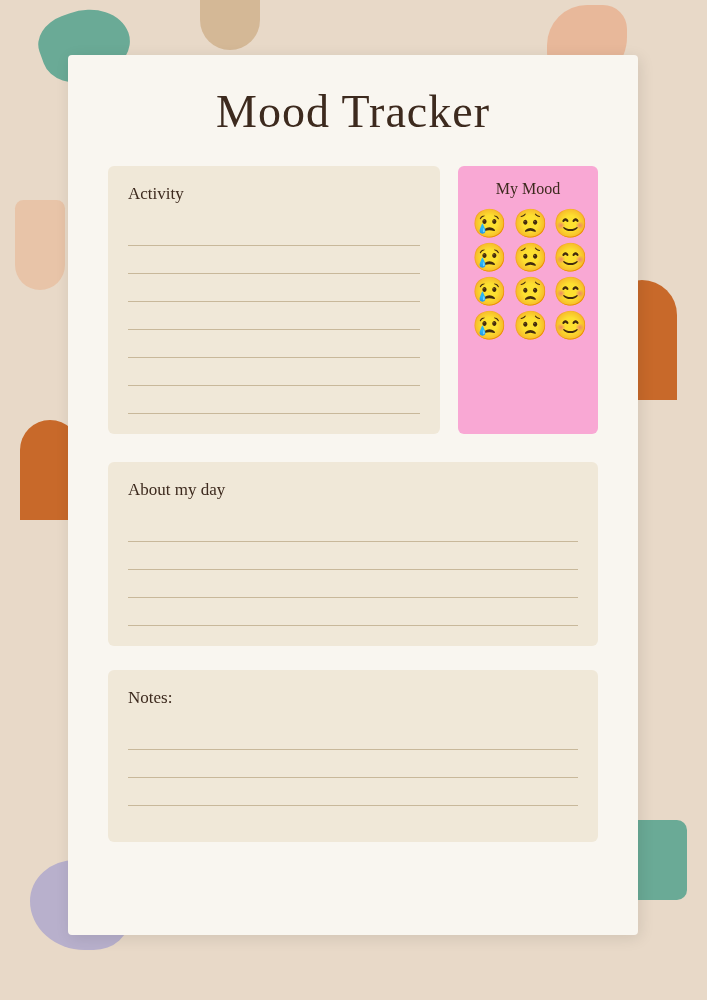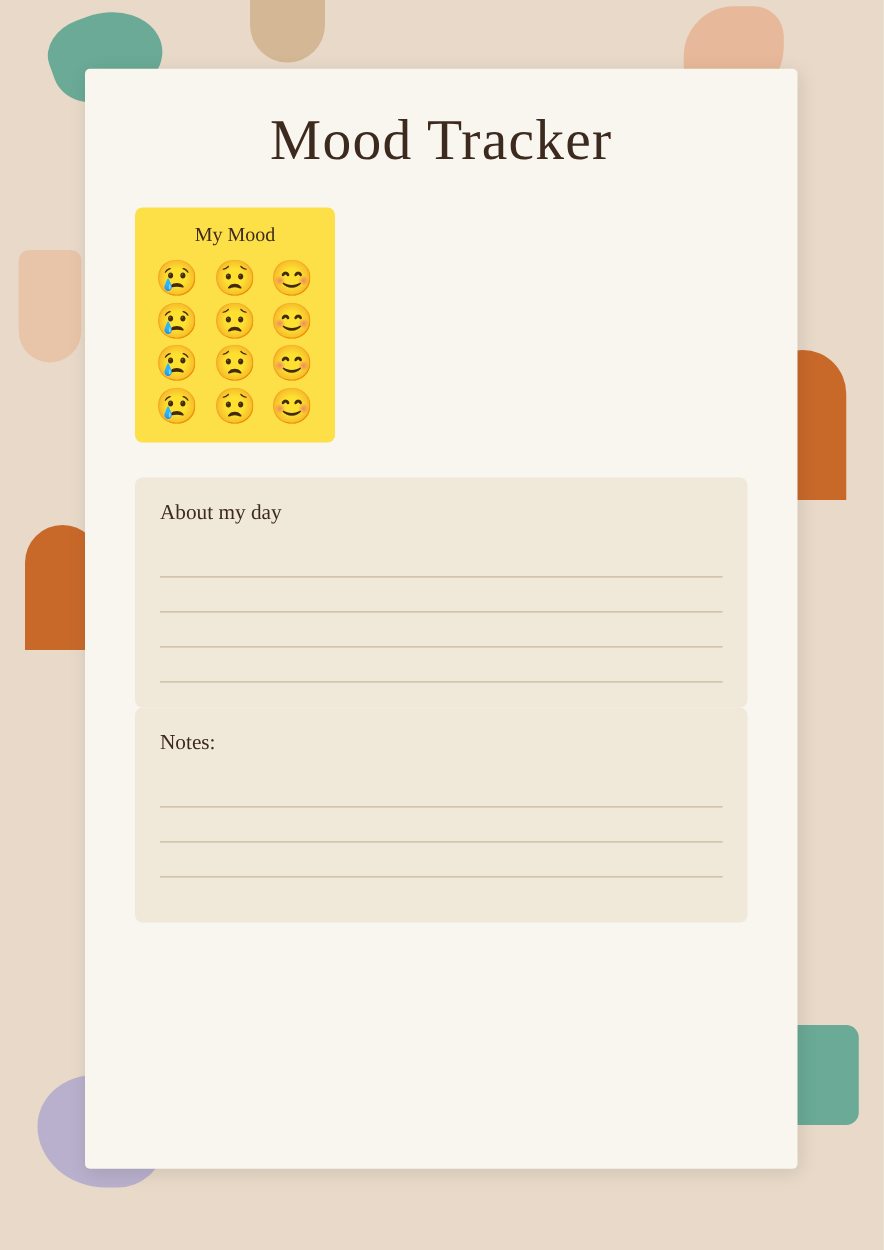--- a/index.html
+++ b/index.html
@@ -147,23 +147,23 @@
     .ruled-line {
       border: none;
       border-bottom: 1px solid #c8b89a;
       height: 28px;
       width: 100%;
       display: block;
     }
 
     
     .mood-box {
-      width: 160px;
+      width: 140px;
       flex-shrink: 0;
-      background: #fde047;
+      background: #f9a8d4;
       border-radius: 6px;
       padding: 14px 14px 14px 14px;
     }
 
     .mood-title {
       text-align: center;
       font-size: 16px;
       color: #3d2a1e;
       margin-bottom: 12px;
       font-family: Georgia, serif;
@@ -180,20 +180,21 @@
       font-size: 28px;
       line-height: 1;
       cursor: pointer;
     }
 
     
     .about-section {
       background: #f0e8d8;
       border-radius: 6px;
       padding: 18px 20px 20px 20px;
+      margin-bottom: 24px;
     }
 
     
     .notes-section {
       background: #f0e8d8;
       border-radius: 6px;
       padding: 18px 20px 36px 20px;
     }
 
     .notes-label {
@@ -215,20 +216,32 @@
 <div class="bg-shape shape-lavender-bottom-left"></div>
 <div class="bg-shape shape-peach-mid-left"></div>
 <div class="bg-shape shape-sand-top-center"></div>
 
 <div class="paper">
 
   <h1 class="page-title">Mood Tracker</h1>
 
   <div class="top-section">
 
+    <div class="activity-box">
+      <div class="section-label">Activity</div>
+      <div class="line-set">
+        <hr class="ruled-line">
+        <hr class="ruled-line">
+        <hr class="ruled-line">
+        <hr class="ruled-line">
+        <hr class="ruled-line">
+        <hr class="ruled-line">
+        <hr class="ruled-line">
+      </div>
+    </div>
 
     <div class="mood-box">
       <div class="mood-title">My Mood</div>
       <div class="emoji-grid">
         <span class="emoji-item">😢</span>
         <span class="emoji-item">😟</span>
         <span class="emoji-item">😊</span>
         <span class="emoji-item">😢</span>
         <span class="emoji-item">😟</span>
         <span class="emoji-item">😊</span>

